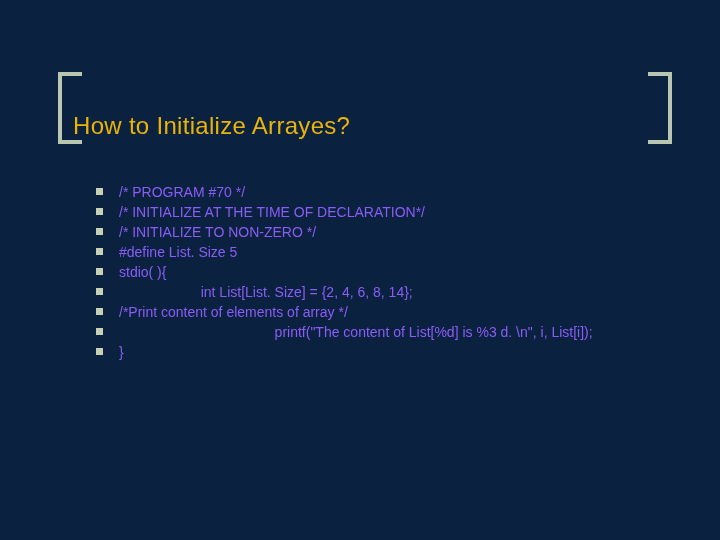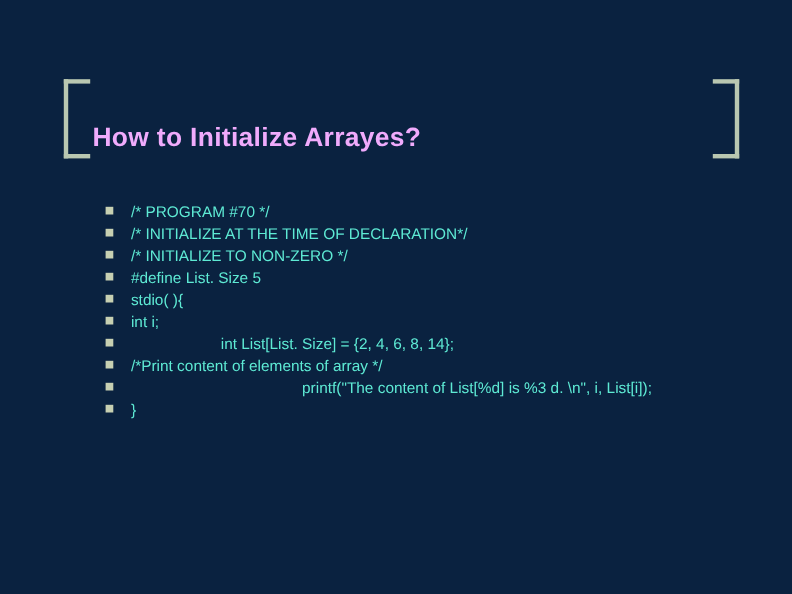--- a/index.html
+++ b/index.html
@@ -29,37 +29,37 @@
     left: 58px;
     border-left: 4px solid #b9c7b1;
   }
   .bracket-right {
     left: 648px;
     border-right: 4px solid #b9c7b1;
   }
   .title {
     position: absolute;
     top: 112px;
-    left: 84px;
-    color: #f0abfc;
+    left: 73px;
+    color: #eab308;
     font-family: "Comic Sans MS", "Comic Sans", cursive, sans-serif;
     font-size: 24px;
-    font-weight: 700;
+    font-weight: 400;
     letter-spacing: 0.3px;
   }
   .body {
     position: absolute;
     top: 182px;
     left: 96px;
     width: 560px;
   }
   .body-line {
     display: flex;
     align-items: flex-start;
-    color: #5eead4;
+    color: #8b5cf6;
     font-size: 14px;
     line-height: 20px;
     font-family: Arial, Helvetica, sans-serif;
   }
   .bullet {
     flex: 0 0 auto;
     width: 7px;
     height: 7px;
     background: #c7d0b2;
     margin-top: 6px;
@@ -96,24 +96,20 @@
     <div class="body-line">
       <span class="bullet"></span>
       <span class="body-text">#define List. Size 5</span>
     </div>
     <div class="body-line">
       <span class="bullet"></span>
       <span class="body-text">stdio( ){</span>
     </div>
     <div class="body-line">
       <span class="bullet"></span>
-      <span class="body-text">int i;</span>
-    </div>
-    <div class="body-line">
-      <span class="bullet"></span>
       <span class="body-text">                     int List[List. Size] = {2, 4, 6, 8, 14};</span>
     </div>
     <div class="body-line">
       <span class="bullet"></span>
       <span class="body-text">/*Print content of elements of array */</span>
     </div>
     <div class="body-line">
       <span class="bullet"></span>
       <span class="body-text">                                        printf("The content of List[%d] is %3 d. \n", i, List[i]);</span>
     </div>

